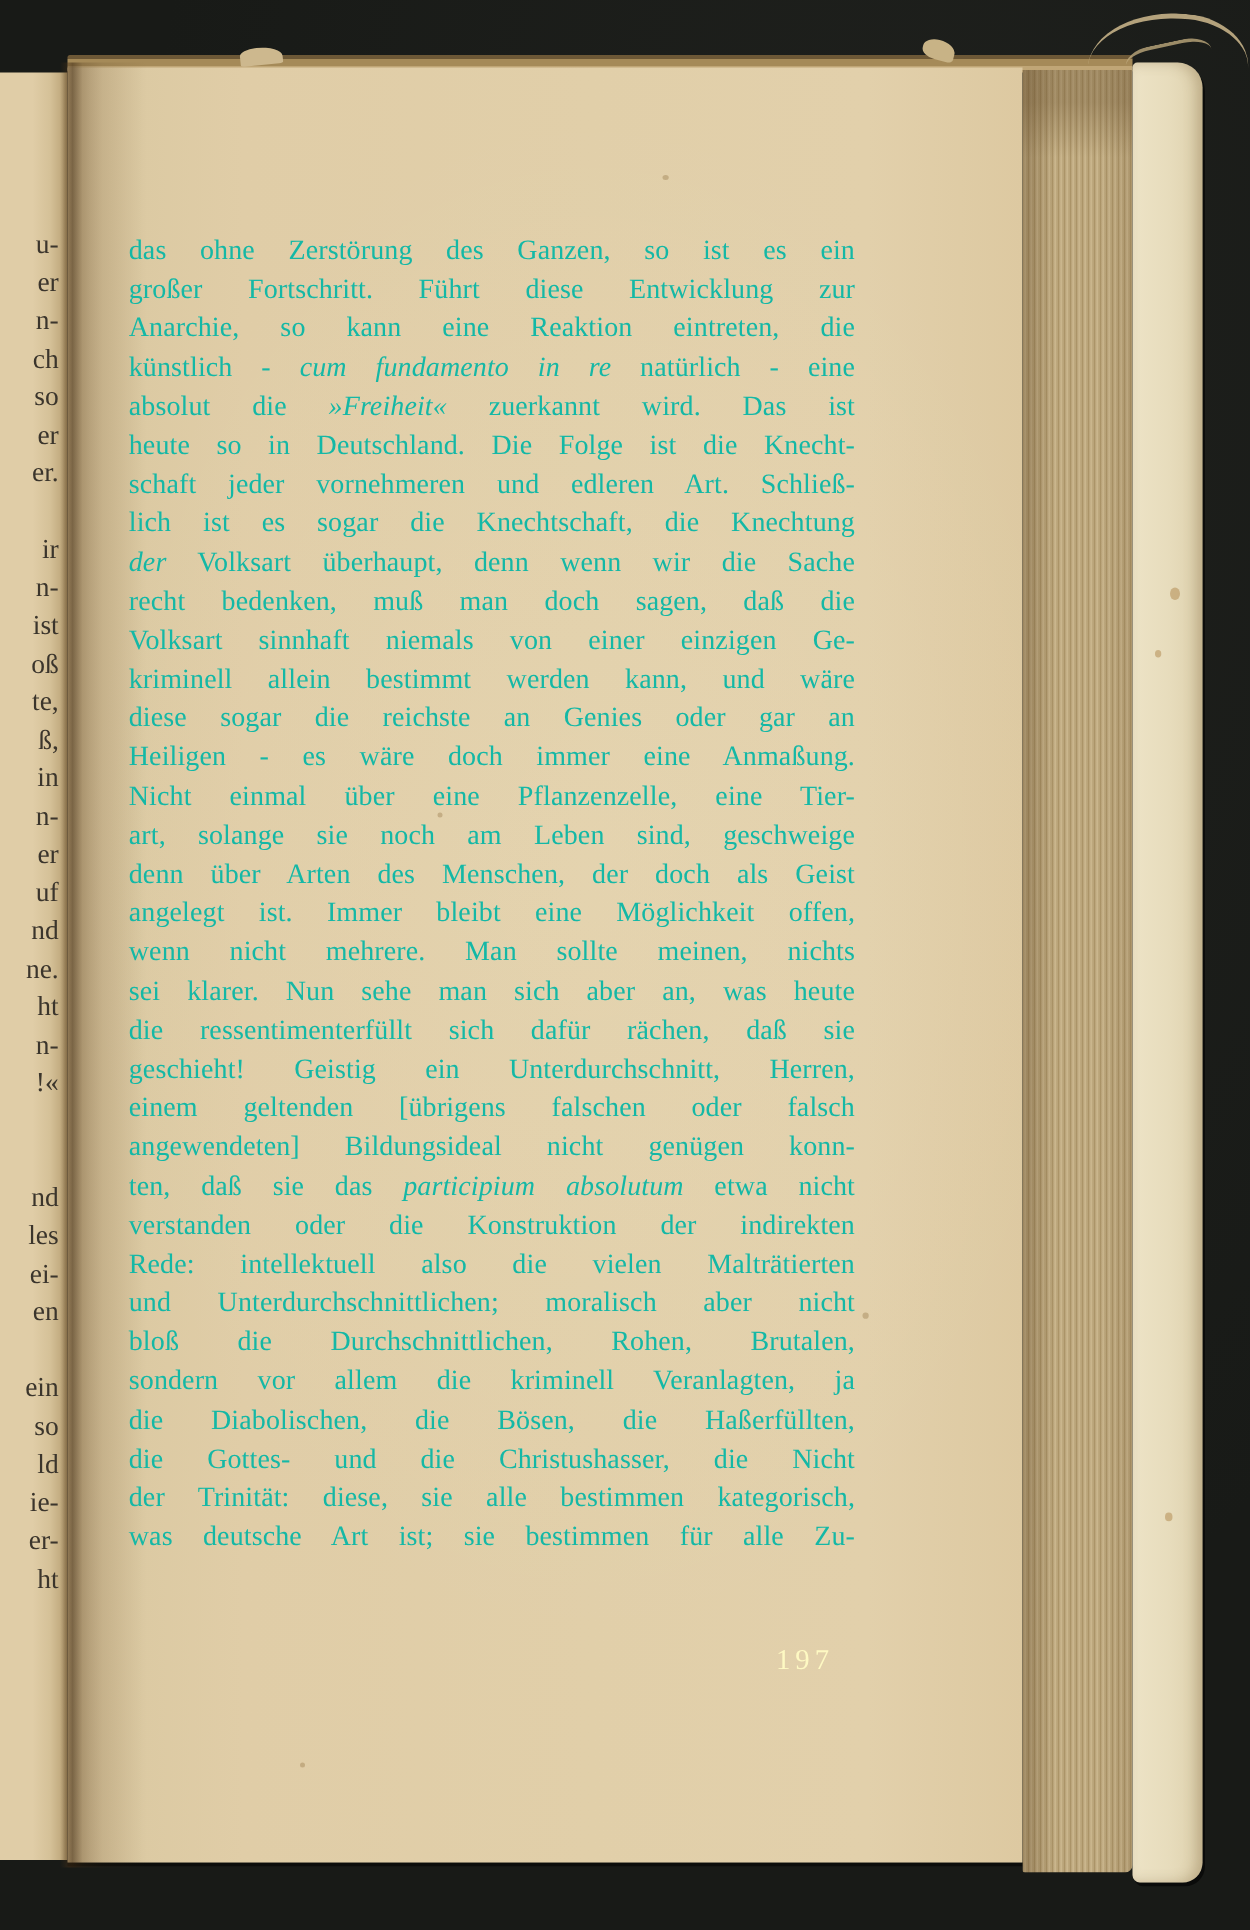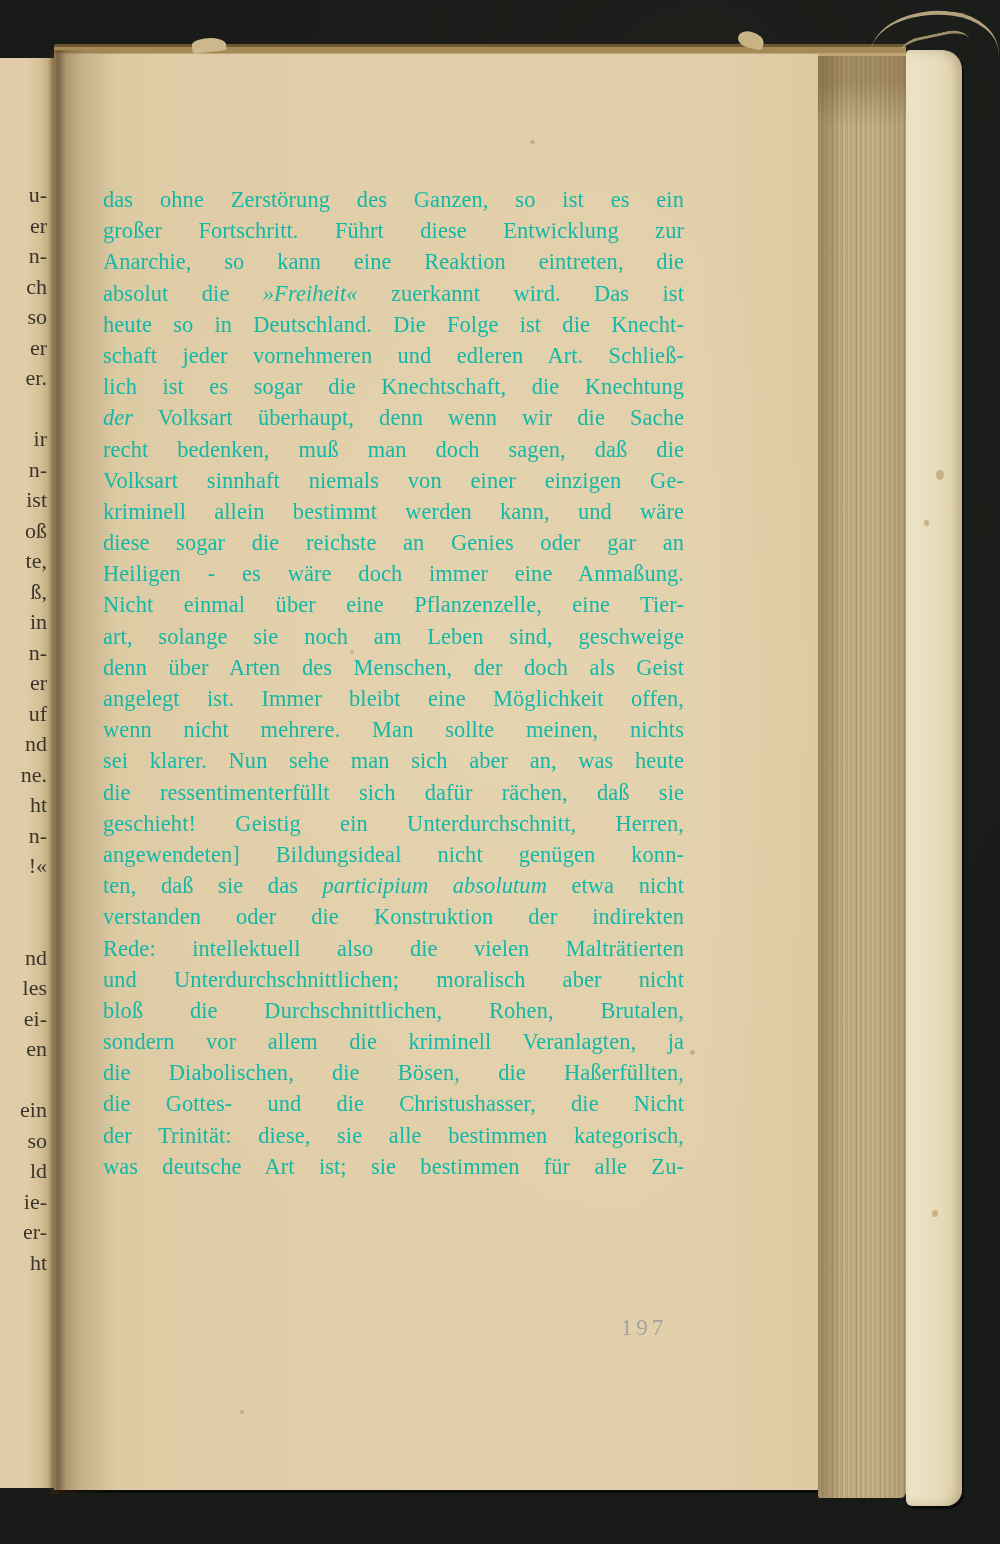--- a/index.html
+++ b/index.html
@@ -79,21 +79,21 @@
     color:#14b8a6;font-size:22.4px;
   }
   .text-line{
     height:31.2px;line-height:31.2px;
     text-align:justify;text-align-last:justify;
     white-space:normal;letter-spacing:.1px;
   }
   .text-line .it{font-style:italic;}
   .page-number{
     position:absolute;left:604px;top:1315px;width:80px;
-    text-align:center;color:#a3a3a3;font-size:23px;letter-spacing:4px;
+    text-align:center;color:#fef9c3;font-size:23px;letter-spacing:4px;
   }
   .speckle{position:absolute;border-radius:50%;background:rgba(140,110,60,.35);}
 </style>
 </head>
 <body style="background-color: rgb(24, 26, 23);">
 
 <div class="top-edge"></div>
 <div class="top-notch"></div>
 <div class="top-speck"></div>
 <div class="thread"></div>
@@ -149,38 +149,40 @@
 <div class="cover-strip">
   <div class="fox-spot" style="left:30px;top:420px;width:8px;height:10px;"></div>
   <div class="fox-spot" style="left:18px;top:470px;width:5px;height:6px;"></div>
   <div class="fox-spot" style="left:26px;top:1160px;width:6px;height:7px;"></div>
 </div>
 
 <div class="text-block">
     <div class="text-line"><span>das ohne Zerstörung des Ganzen, so ist es ein</span></div>
     <div class="text-line"><span>großer Fortschritt.  Führt diese Entwicklung zur</span></div>
     <div class="text-line"><span>Anarchie, so kann eine Reaktion eintreten, die</span></div>
+    <div class="text-line"><span>künstlich - </span><span class="it">cum fundamento in re</span><span> natürlich - eine</span></div>
     <div class="text-line"><span>absolut die </span><span class="it">»Freiheit«</span><span> zuerkannt wird.  Das ist</span></div>
     <div class="text-line"><span>heute so in Deutschland.  Die Folge ist die Knecht-</span></div>
     <div class="text-line"><span>schaft jeder vornehmeren und edleren Art. Schließ-</span></div>
     <div class="text-line"><span>lich ist es sogar die Knechtschaft, die Knechtung</span></div>
     <div class="text-line"><span class="it">der</span><span> Volksart überhaupt, denn wenn wir die Sache</span></div>
     <div class="text-line"><span>recht bedenken, muß man doch sagen, daß die</span></div>
     <div class="text-line"><span>Volksart sinnhaft niemals von einer einzigen Ge-</span></div>
     <div class="text-line"><span>kriminell allein bestimmt werden kann, und wäre</span></div>
     <div class="text-line"><span>diese sogar die reichste an Genies oder gar an</span></div>
     <div class="text-line"><span>Heiligen - es wäre doch immer eine Anmaßung.</span></div>
     <div class="text-line"><span>Nicht einmal über eine Pflanzenzelle, eine Tier-</span></div>
     <div class="text-line"><span>art, solange sie noch am Leben sind, geschweige</span></div>
     <div class="text-line"><span>denn über Arten des Menschen, der doch als Geist</span></div>
     <div class="text-line"><span>angelegt ist.  Immer bleibt eine Möglichkeit offen,</span></div>
     <div class="text-line"><span>wenn nicht mehrere.  Man sollte meinen, nichts</span></div>
     <div class="text-line"><span>sei klarer.  Nun sehe man sich aber an, was heute</span></div>
     <div class="text-line"><span>die ressentimenterfüllt sich dafür rächen, daß sie</span></div>
     <div class="text-line"><span>geschieht! Geistig ein Unterdurchschnitt, Herren,</span></div>
+    <div class="text-line"><span>einem geltenden [übrigens falschen oder falsch</span></div>
     <div class="text-line"><span>angewendeten] Bildungsideal nicht genügen konn-</span></div>
     <div class="text-line"><span>ten, daß sie das </span><span class="it">participium absolutum</span><span> etwa nicht</span></div>
     <div class="text-line"><span>verstanden oder die Konstruktion der indirekten</span></div>
     <div class="text-line"><span>Rede: intellektuell also die vielen Malträtierten</span></div>
     <div class="text-line"><span>und Unterdurchschnittlichen; moralisch aber nicht</span></div>
     <div class="text-line"><span>bloß die Durchschnittlichen, Rohen, Brutalen,</span></div>
     <div class="text-line"><span>sondern vor allem die kriminell Veranlagten, ja</span></div>
     <div class="text-line"><span>die Diabolischen, die Bösen, die Haßerfüllten,</span></div>
     <div class="text-line"><span>die Gottes- und die Christushasser, die Nicht</span></div>
     <div class="text-line"><span>der Trinität: diese, sie alle bestimmen kategorisch,</span></div>

